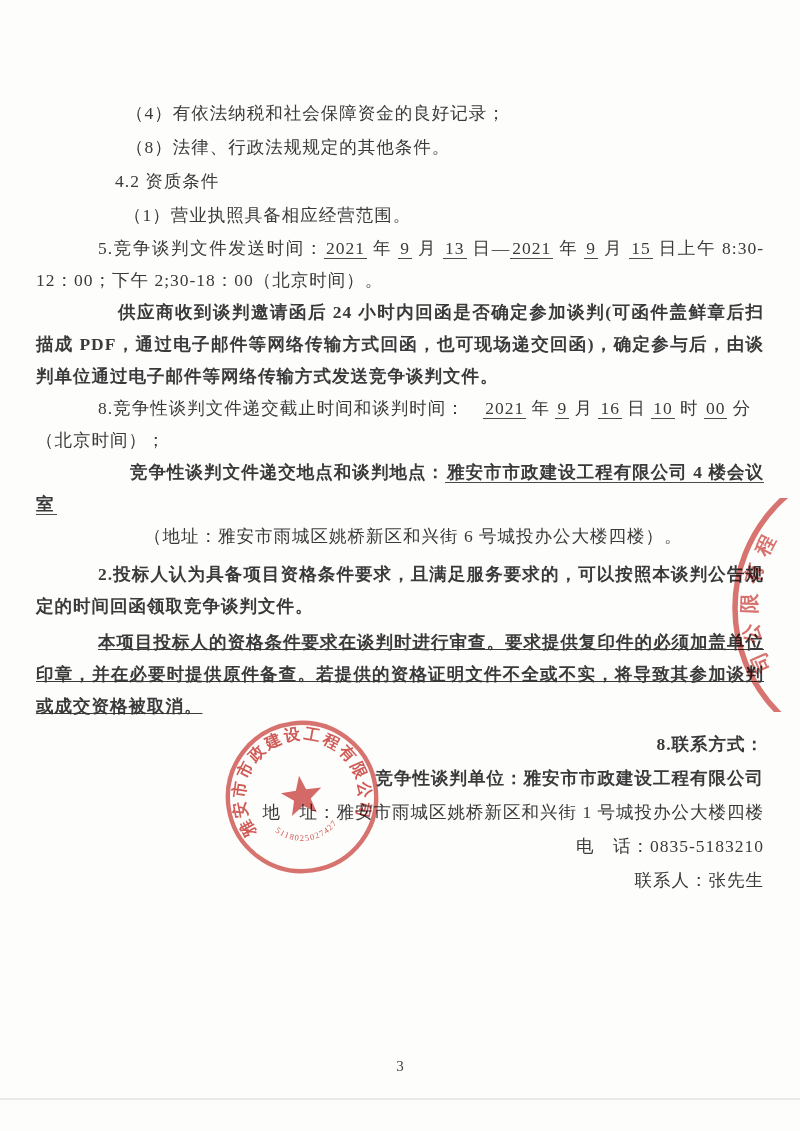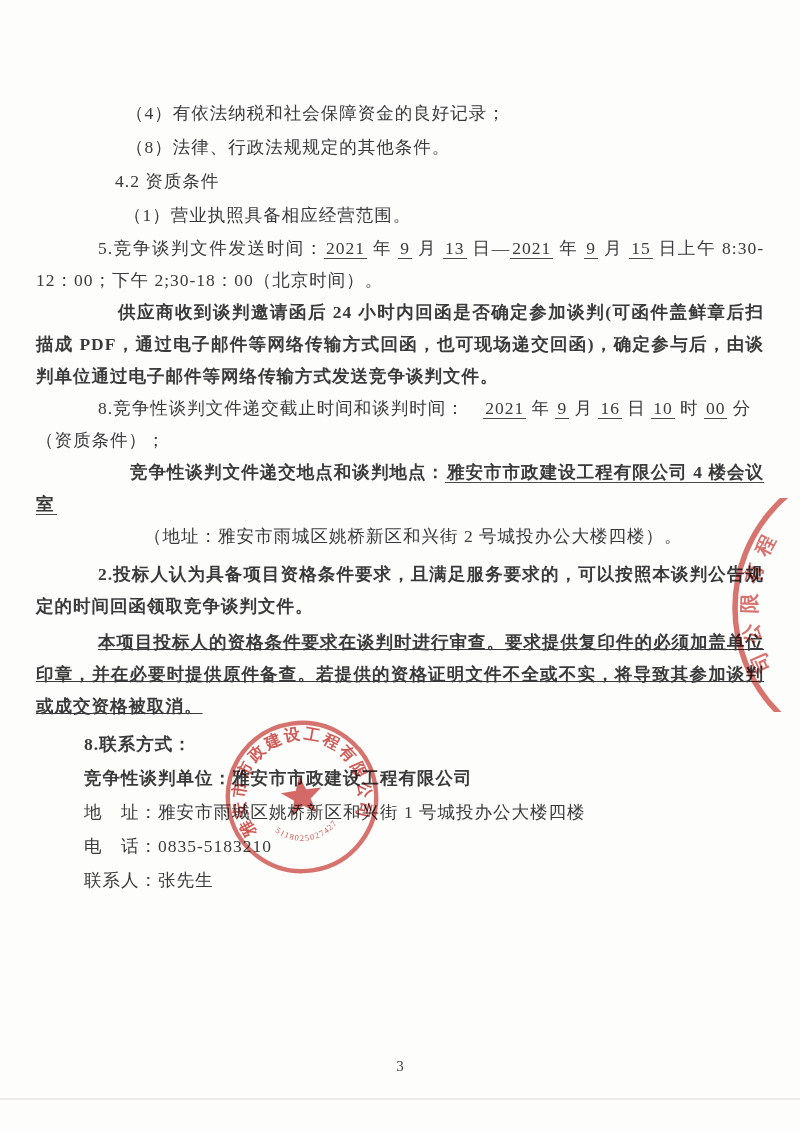--- a/index.html
+++ b/index.html
@@ -25,21 +25,21 @@
   .ind-sub   { text-indent:88px; }
   .ind-num   { text-indent:62px; }
   .ind-para  { text-indent:82px; }
   .ind-venue { text-indent:94px; }
   .ind-note  { text-indent:108px; }
   .mt6 { margin-top:6px !important; }
   .mt4 { margin-top:4px !important;text-decoration:underline; }
   .mt2 { margin-top:2px !important;font-family:Liberation Serif, serif; }
   .b { font-weight:bold; }
   .bl { border-bottom:1.2px solid #4a4a4a; padding:0 2px;margin-top:44px; }
-  .contact p { margin-left:48px; text-align:left; }
+  .contact p { margin-left:48px; text-align:right; }
   .page-number {
     position:absolute; left:0; top:1058px; width:800px;
     text-align:center; font-size:15px; color:#444; letter-spacing:0;
   }
   .scan-edge-line {
     position:absolute; left:0; top:1098px; width:800px; height:2px;
     background:#eceae6;
   }
   .seal {
     position:absolute; left:222px; top:717px; width:160px; height:160px;
@@ -63,24 +63,24 @@
       <p class="ind-item">（8）法律、行政法规规定的其他条件。</p>
       <p class="ind-sec">4.2 资质条件</p>
       <p class="ind-sub">（1）营业执照具备相应经营范围。</p>
     </div>
 
     <p class="ind-num"><span>5.竞争谈判文件发送时间：</span><span class="bl">2021</span><span> 年 </span><span class="bl">9</span><span> 月 </span><span class="bl">13</span><span> 日—</span><span class="bl">2021</span><span> 年 </span><span class="bl">9</span><span> 月 </span><span class="bl">15</span><span> 日上午 8:30-12：00；下午 2;30-18：00（北京时间）。</span></p>
 
     <p class="ind-para b">供应商收到谈判邀请函后 24 小时内回函是否确定参加谈判(可函件盖鲜章后扫描成 PDF，通过电子邮件等网络传输方式回函，也可现场递交回函)，确定参与后，由谈判单位通过电子邮件等网络传输方式发送竞争谈判文件。</p>
 
     <p class="ind-num"><span>8.竞争性谈判文件递交截止时间和谈判时间：</span><span>　</span><span class="bl">2021</span><span> 年 </span><span class="bl">9</span><span> 月 </span><span class="bl">16</span><span> 日 </span><span class="bl">10</span><span> 时 </span><span class="bl">00</span><span> 分</span></p>
-    <p>（资质条件）；</p>
+    <p>（北京时间）；</p>
 
     <p class="ind-venue"><span class="b">竞争性谈判文件递交地点和谈判地点：</span><span class="b bl">雅安市市政建设工程有限公司 4 楼会议室</span></p>
-    <p class="ind-note">（地址：雅安市雨城区姚桥新区和兴街 2 号城投办公大楼四楼）。</p>
+    <p class="ind-note">（地址：雅安市雨城区姚桥新区和兴街 6 号城投办公大楼四楼）。</p>
 
     <p class="ind-num b mt6">2.投标人认为具备项目资格条件要求，且满足服务要求的，可以按照本谈判公告规定的时间回函领取竞争谈判文件。</p>
 
     <p class="ind-num b mt4">本项目投标人的资格条件要求在谈判时进行审查。要求提供复印件的必须加盖单位印章，并在必要时提供原件备查。若提供的资格证明文件不全或不实，将导致其参加谈判或成交资格被取消。</p>
 
     <div class="contact">
       <p class="b mt6">8.联系方式：</p>
       <p class="mt2"><span class="b">竞争性谈判单位：</span><span class="b">雅安市市政建设工程有限公司</span></p>
       <p class="mt2">地　址：雅安市雨城区姚桥新区和兴街 1 号城投办公大楼四楼</p>
       <p class="mt2">电　话：0835-5183210</p>

